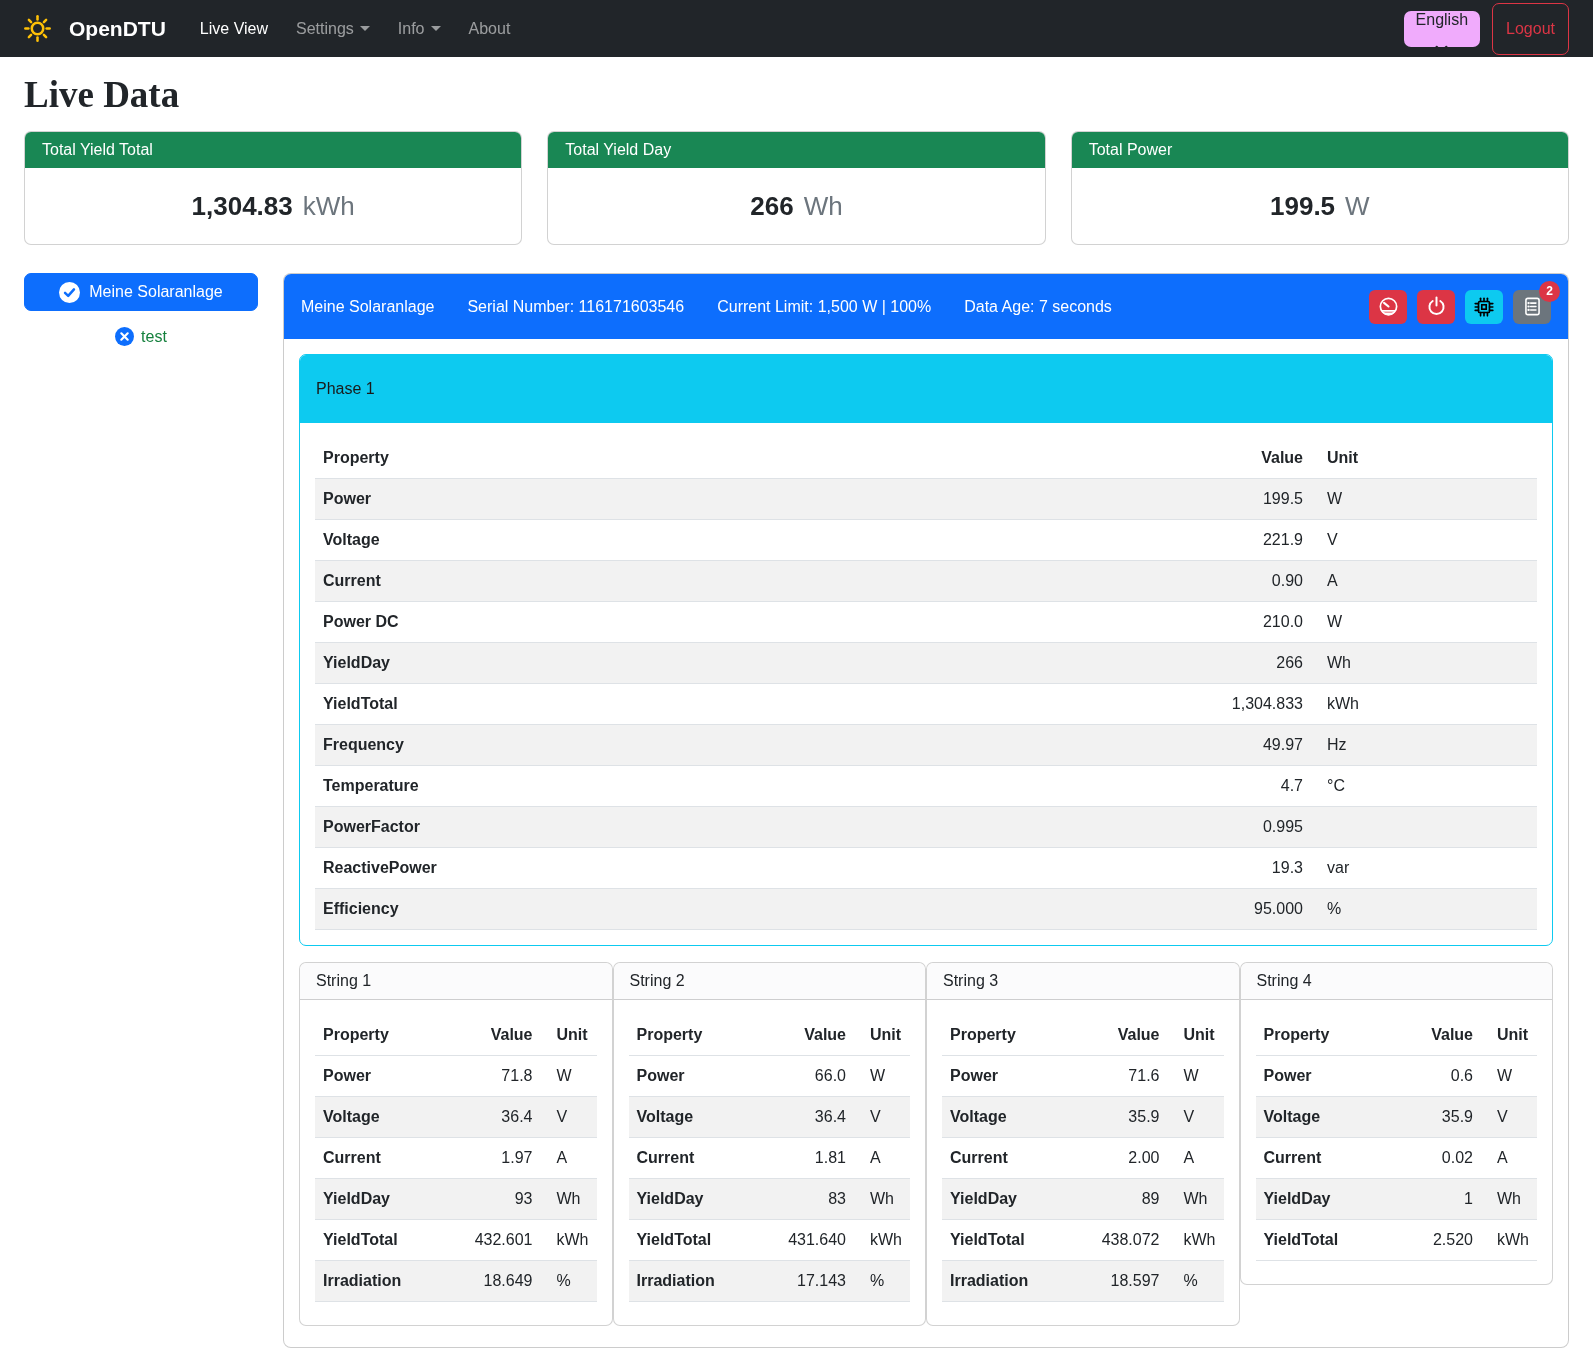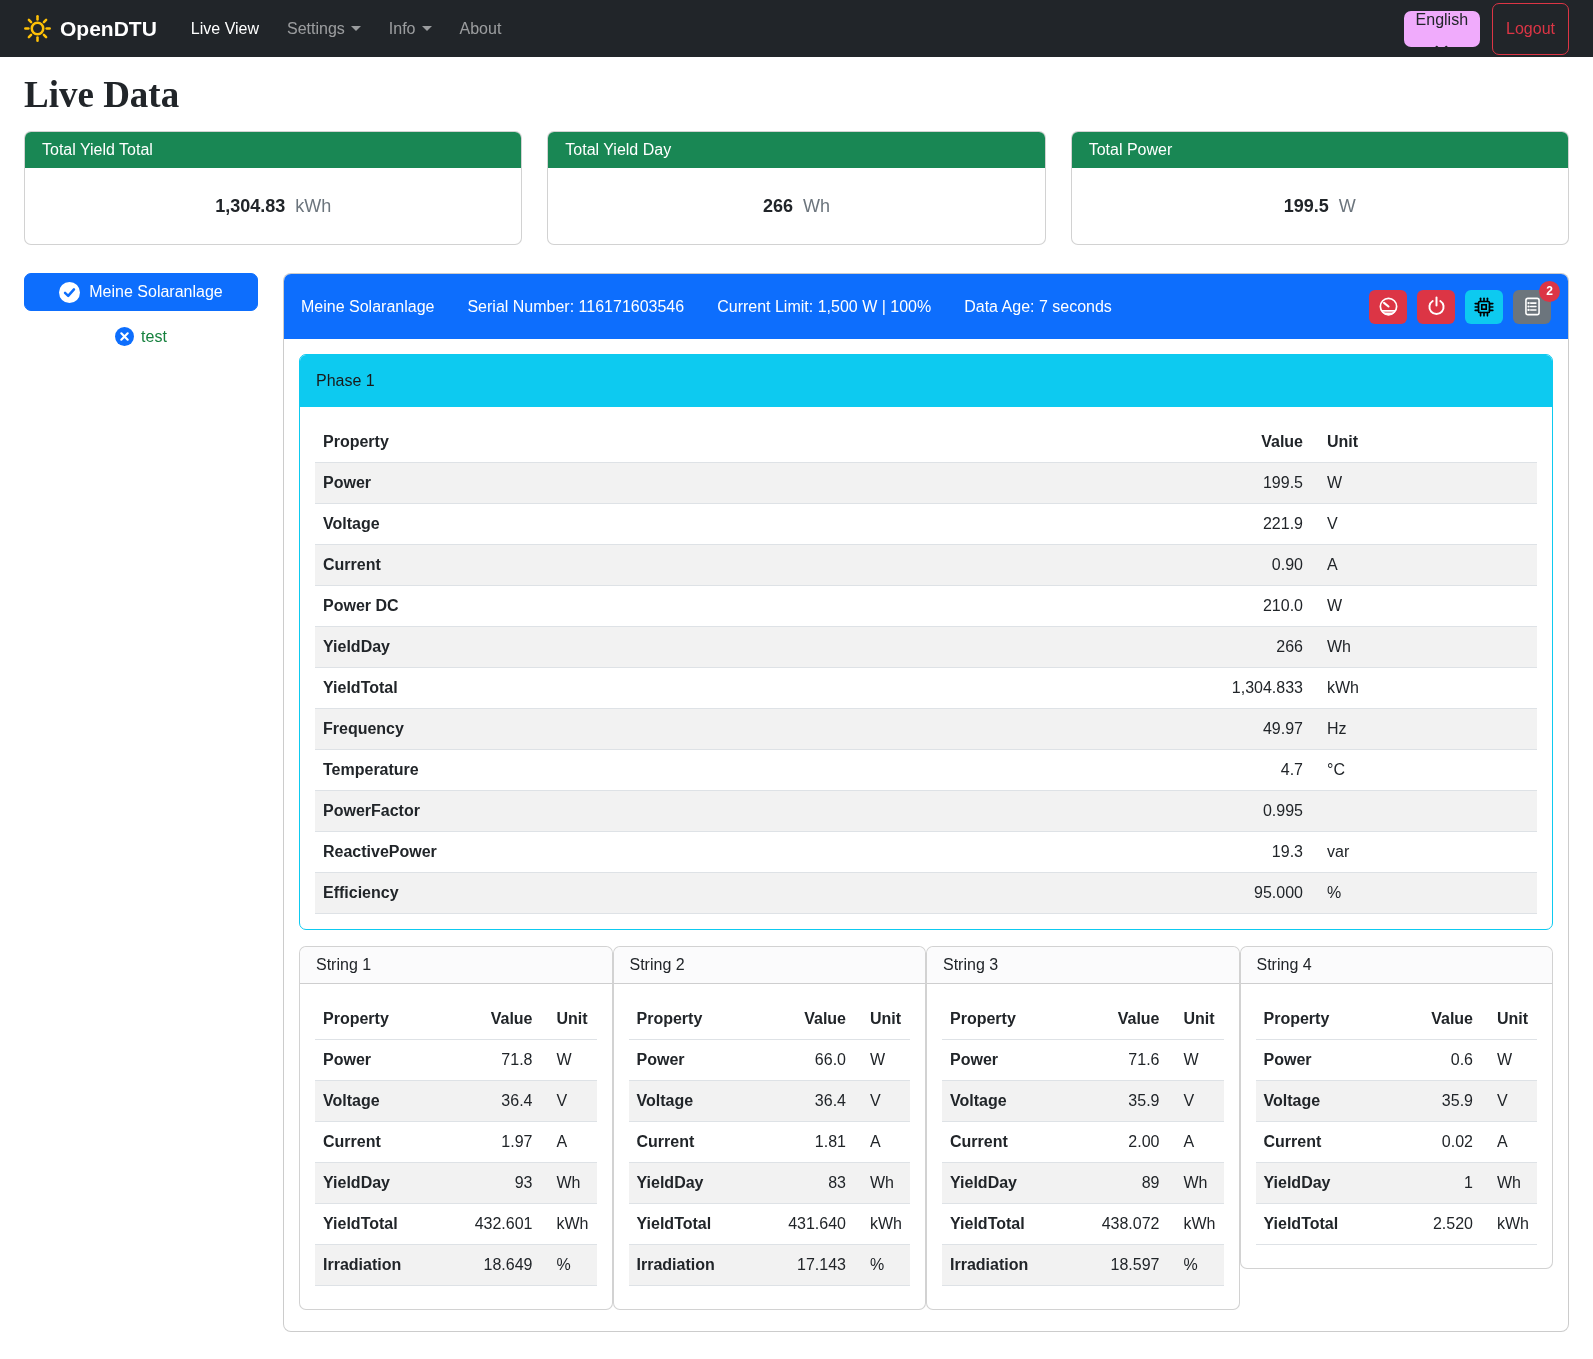--- a/index.html
+++ b/index.html
@@ -8,21 +8,21 @@
     width:1593px; min-height:1359px;
     font-family:"Liberation Sans", sans-serif;
     background:#ffffff; color:#212529; font-size:16px;
   }
 
   
   .navbar {
     height:57px; background:#212529; display:flex; align-items:center;
     padding:0 24px; color:#fff;
   }
-  .brand { display:flex; align-items:center; gap:9px; font-size:21px; font-weight:700; color:#fff; cursor:pointer; }
+  .brand { display:flex; align-items:center; gap:18px; font-size:21px; font-weight:700; color:#fff; cursor:pointer; }
   .nav-links { display:flex; align-items:center; margin-left:22px; gap:4px; }
   .nav-link {
     padding:8px 12px; color:rgba(255,255,255,.55); cursor:pointer; display:flex; align-items:center; gap:6px;
   }
   .nav-link.active { color:#fff; }
   .caret { width:0; height:0; border-left:5px solid transparent; border-right:5px solid transparent; border-top:5px solid currentColor; display:inline-block; }
   .nav-right { margin-left:auto; display:flex; align-items:center; gap:12px; }
   .lang-select {
     background:#f0abfc; color:#212529; border-radius:7px; height:36px; padding:0 12px;
     display:flex; align-items:center; gap:16px; cursor:pointer; font-size:16px;flex-direction:column;
@@ -36,21 +36,21 @@
   .container { padding:0 24px; }
   h1.page-title { font-size:37px; font-weight:700; margin:16px 0 15px 0; color:#212529;font-family:Liberation Serif, serif; }
 
   
   .summary-row { display:flex; gap:25px; }
   .summary-card { flex:1; border:1px solid rgba(0,0,0,.175); border-radius:7px; overflow:hidden; background:#fff; }
   .summary-card .card-header {
     background:#198754; color:#fff; padding:9px 17px; font-size:16px;
   }
   .summary-card .card-body {
-    height:76px; display:flex; align-items:center; justify-content:center; gap:10px; font-size:18px;
+    height:76px; display:flex; align-items:center; justify-content:center; gap:10px; font-size:26px;
   }
   .summary-value { font-weight:700; color:#212529; }
   .summary-unit { color:#6c757d; }
 
   
   .content-row { display:flex; gap:25px; margin-top:28px; margin-bottom:28px; align-items:flex-start; }
 
   .sidebar { width:234px; flex:none; }
   .inverter-select-btn {
     width:100%; height:38px; background:#0d6efd; border:1px solid #0d6efd; color:#fff;
@@ -76,21 +76,21 @@
   .count-badge {
     position:absolute; top:-9px; right:-9px; background:#dc3545; color:#fff;
     min-width:21px; height:21px; border-radius:50%; font-size:12px; font-weight:700;
     display:flex; align-items:center; justify-content:center; padding:0 4px;
   }
 
   .inverter-body { padding:15px 15px 21px 15px; }
 
   
   .phase-panel { border:1px solid #0dcaf0; border-radius:7px; overflow:hidden; }
-  .phase-header { background:#0dcaf0; color:#1a1a1a; padding:17px 16px; font-size:16px; }
+  .phase-header { background:#0dcaf0; color:#1a1a1a; padding:25px 16px; font-size:16px; }
   .phase-body { padding:15px; }
 
   table.data-table { width:100%; border-collapse:collapse; font-size:16px; }
   table.data-table th, table.data-table td {
     padding:8px; line-height:24px; border-bottom:1px solid #dee2e6; text-align:left;
     font-weight:400; color:#212529;
   }
   table.data-table thead th { font-weight:700; }
   table.data-table th.property-cell { font-weight:700; }
   table.data-table .value-cell { text-align:right; }

